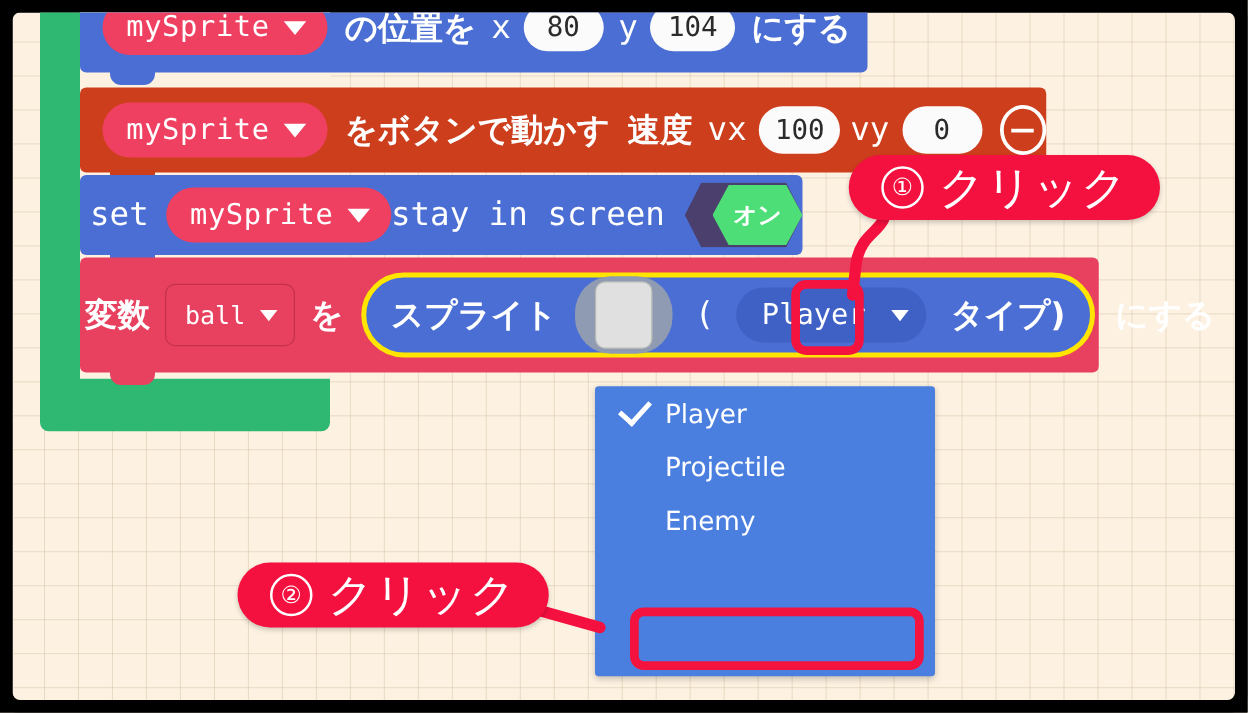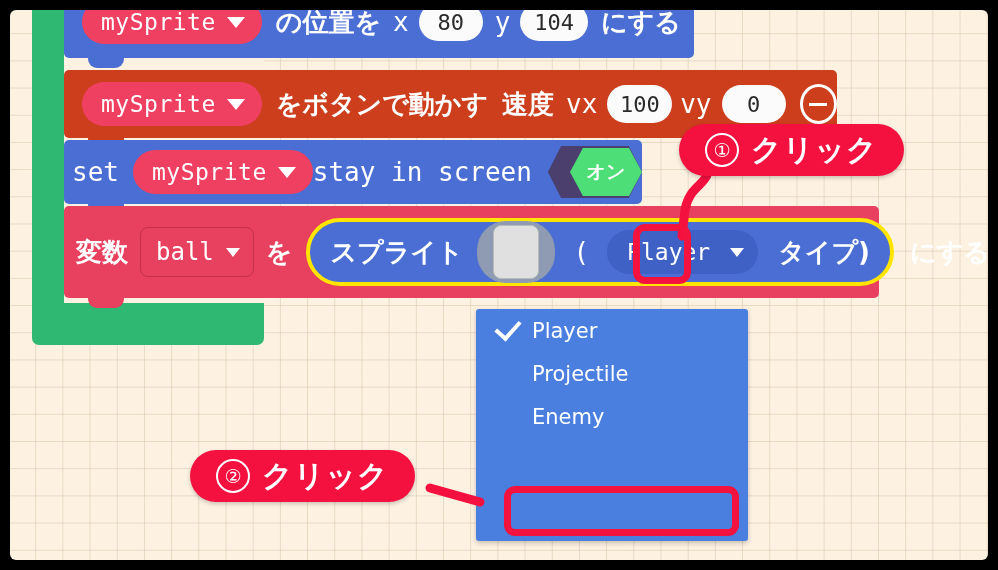--- a/index.html
+++ b/index.html
@@ -41,21 +41,21 @@
         border-radius:5px;padding-left:18px;}
   #row2 .notch-b{left:24px;bottom:-10px;background:#cd3e1d;}
 
   
   #row3{left:54px;top:130px;width:578px;height:64px;background:#4a6ed3;
         border-radius:5px;padding-left:8px;}
   #row3 .notch-b{left:24px;bottom:-10px;background:#4a6ed3;}
 
   
   #row4{left:54px;top:196px;width:815px;height:92px;background:#e8415f;
-        border-radius:5px;padding-left:12px;}
+        border-radius:5px;padding-left:4px;}
   #row4 .notch-b{left:24px;bottom:-10px;background:#e8415f;}
 
   
   .pill-pink{background:#ef4061;border-radius:22px;height:44px;
              display:flex;align-items:center;gap:11px;padding:0 17px 0 19px;
              font-size:23px;color:#fff;letter-spacing:.5px;}
 
   
   .numbub{background:#fbfbfb;color:#2b2b2b;border-radius:19px;height:38px;
           min-width:36px;padding:0 14px;display:flex;align-items:center;
@@ -82,21 +82,21 @@
            clip-path:polygon(14% 0,86% 0,100% 50%,86% 100%,14% 100%,0 50%);}
   .hexgreen{position:absolute;right:0;top:2px;width:72px;height:48px;background:#4ede78;
             clip-path:polygon(18% 0,82% 0,100% 50%,82% 100%,18% 100%,0 50%);
             display:flex;align-items:center;justify-content:center;
             color:#fff;font-size:19px;font-weight:700;
             font-family:"DejaVu Sans","Liberation Sans",sans-serif;}
 
   
   .varfield{border:1.5px solid #c4314c;border-radius:8px;height:48px;
             display:flex;align-items:center;gap:12px;padding:0 13px 0 15px;
-            font-size:24px;color:#fff;
+            font-size:20px;color:#fff;
             font-family:"DejaVu Sans Mono","Liberation Mono",monospace;}
 
   
   #sprite-reporter{position:relative;height:68px;background:#4a6ed3;border-radius:36px;
                    display:flex;align-items:center;gap:14px;padding:0 20px;
                    border:4px solid #ffe500;box-sizing:border-box;}
   .sprite-thumb{width:78px;height:62px;background:#8f9bb3;border-radius:29px;
                 display:flex;align-items:center;justify-content:center;}
   .sprite-thumb i{display:block;width:44px;height:52px;background:#e0e0e0;
                   border-radius:8px;border:1px solid #b9bcb6;}
@@ -121,21 +121,21 @@
   .hl-red2{position:absolute;border:7px solid #f4133f;border-radius:11px;
            box-sizing:border-box;pointer-events:none;}
 
   .callout{position:absolute;background:#f4103f;border-radius:26px;
            display:flex;align-items:center;gap:12px;padding:0 26px;height:52px;
            color:#fff;box-shadow:0 2px 4px rgba(0,0,0,.2);}
   .callout .num{width:30px;height:30px;border:2.5px solid #fff;border-radius:50%;
                 display:flex;align-items:center;justify-content:center;
                 font-size:19px;line-height:1;
                 font-family:"DejaVu Sans","Liberation Sans",sans-serif;}
-  .callout .txt{font-size:30px;font-weight:700;letter-spacing:1px;
+  .callout .txt{font-size:36px;font-weight:400;letter-spacing:1px;
                 font-family:"DejaVu Sans","Liberation Sans",sans-serif;}
 
   svg.leader{position:absolute;left:0;top:0;width:978px;height:550px;
              pointer-events:none;overflow:visible;}
 </style>
 </head>
 <body>
 
 <div id="frame">
  <div id="canvas">

